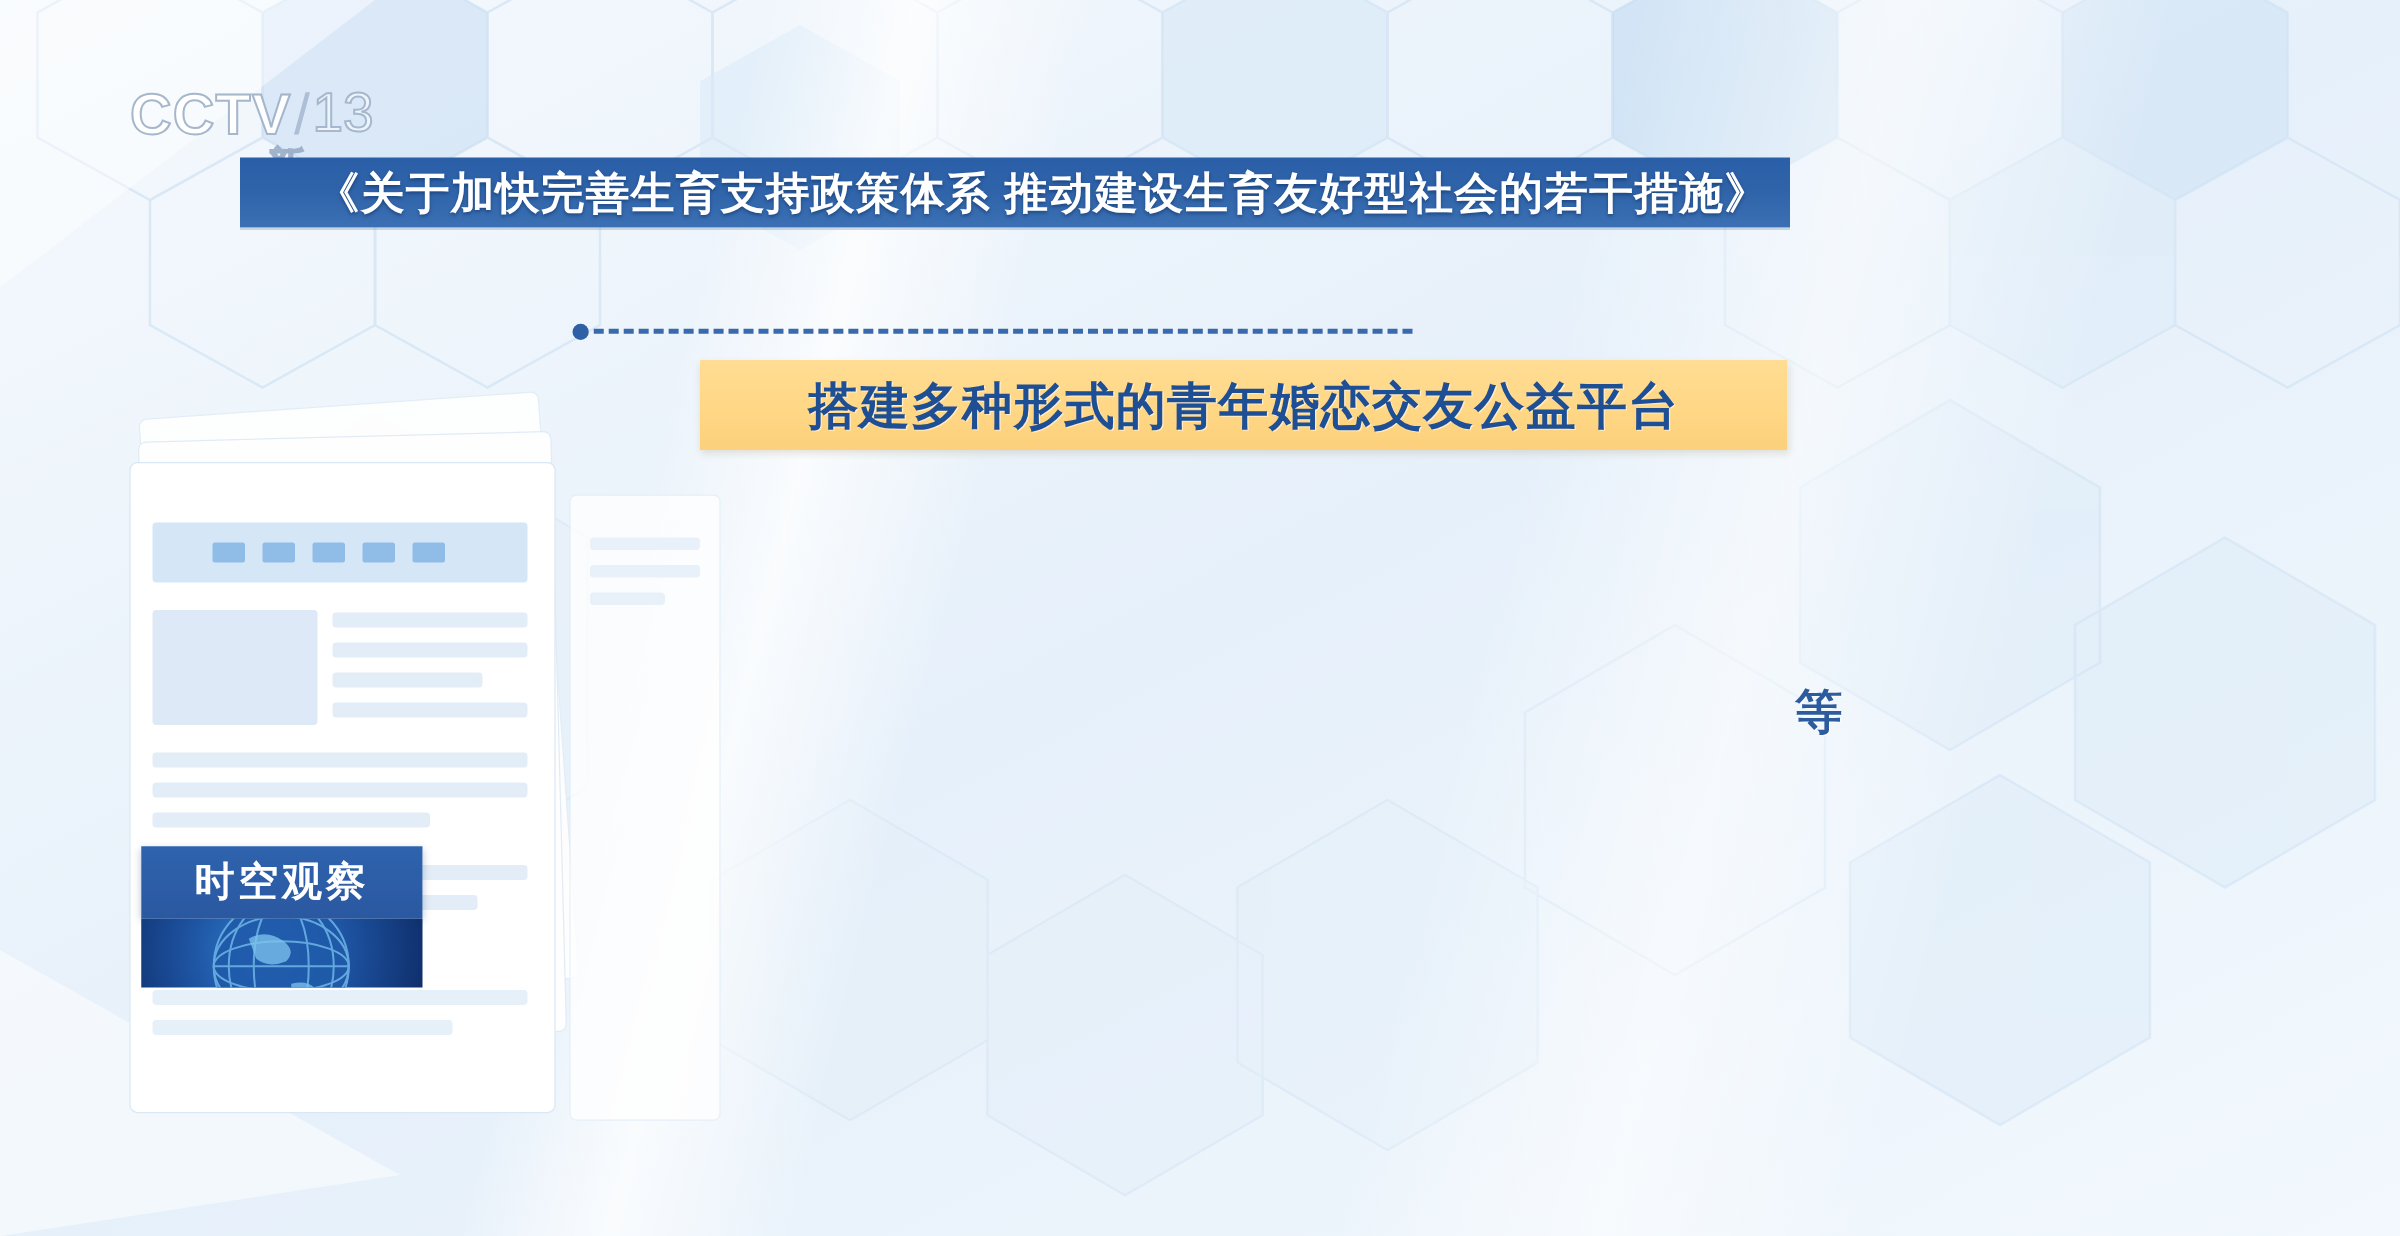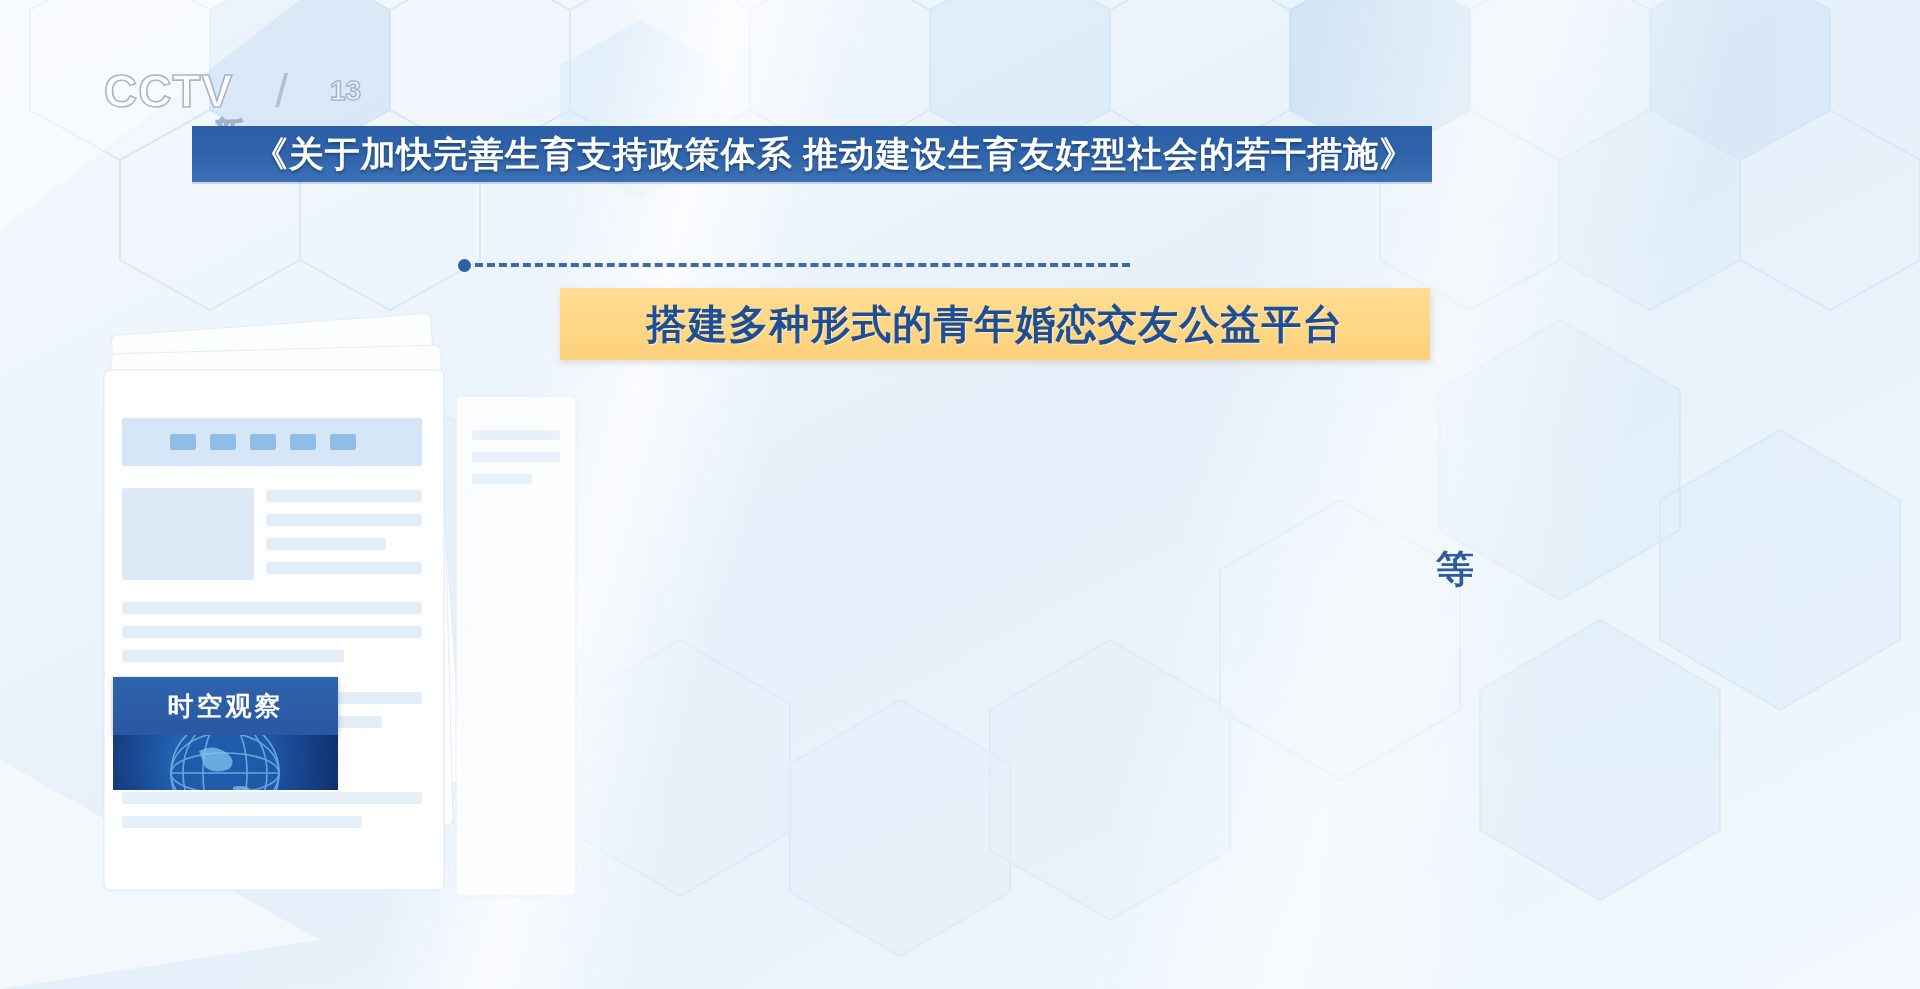--- a/index.html
+++ b/index.html
@@ -31,36 +31,36 @@
     width: 420px; height: 1600px;
     background: linear-gradient(90deg, rgba(255,255,255,0) 0%, rgba(255,255,255,.55) 50%, rgba(255,255,255,0) 100%);
     transform: rotate(14deg);
     pointer-events: none;
   }
 
   
   #logo {
     position: absolute; left: 104px; top: 60px;
     width: 230px; height: 62px;
-    display: flex; align-items: center; gap: 40px;
+    display: flex; align-items: center;
   }
   #logo .cctv-text {
     font-family: "Liberation Sans", sans-serif;
     font-size: 46px; font-weight: 700; letter-spacing: 1px;
     color: rgba(255,255,255,0.55);
     -webkit-text-stroke: 1.6px rgba(150,170,195,.85);
     text-shadow: 0 1px 0 rgba(255,255,255,.9);
     line-height: 1;
   }
   #logo .slash {
     font-size: 46px; font-weight: 400; color: rgba(160,180,205,.8);
     margin: 0 2px 0 2px; line-height: 1;
   }
   #logo .thirteen {
-    font-size: 28px; font-weight: 700; color: rgba(255,255,255,0.5);
+    font-size: 44px; font-weight: 400; color: rgba(255,255,255,0.5);
     -webkit-text-stroke: 1.6px rgba(150,170,195,.8);
     line-height: 1;
   }
   #logo-sub {
     position: absolute; left: 214px; top: 118px;
     font-size: 30px; font-weight: 700;
     color: rgba(255,255,255,.35);
     -webkit-text-stroke: 1.2px rgba(140,162,190,.8);
     line-height: 1;
   }
@@ -130,21 +130,21 @@
 
   
   #program-label {
     position: absolute; left: 113px; top: 677px;
     width: 225px; height: 58px;
     background: linear-gradient(180deg, #2f63ad 0%, #2a58a1 100%);
     display: flex; align-items: center; justify-content: center;
     box-shadow: 0 2px 6px rgba(30,60,110,.3);
   }
   #program-label .ptxt {
-    font-size: 26px; font-weight: 700; color: #fff; letter-spacing: 3px;
+    font-size: 32px; font-weight: 700; color: #fff; letter-spacing: 3px;
   }
   #globe-strip {
     position: absolute; left: 113px; top: 735px;
     width: 225px; height: 55px;
     background: radial-gradient(circle at 45% 45%, #2f7fd0 0%, #1c4f9c 55%, #0f2f6b 100%);
     overflow: hidden;
   }
   #globe-strip svg { position: absolute; left: 0; top: -40px; }
 </style>
 </head>

